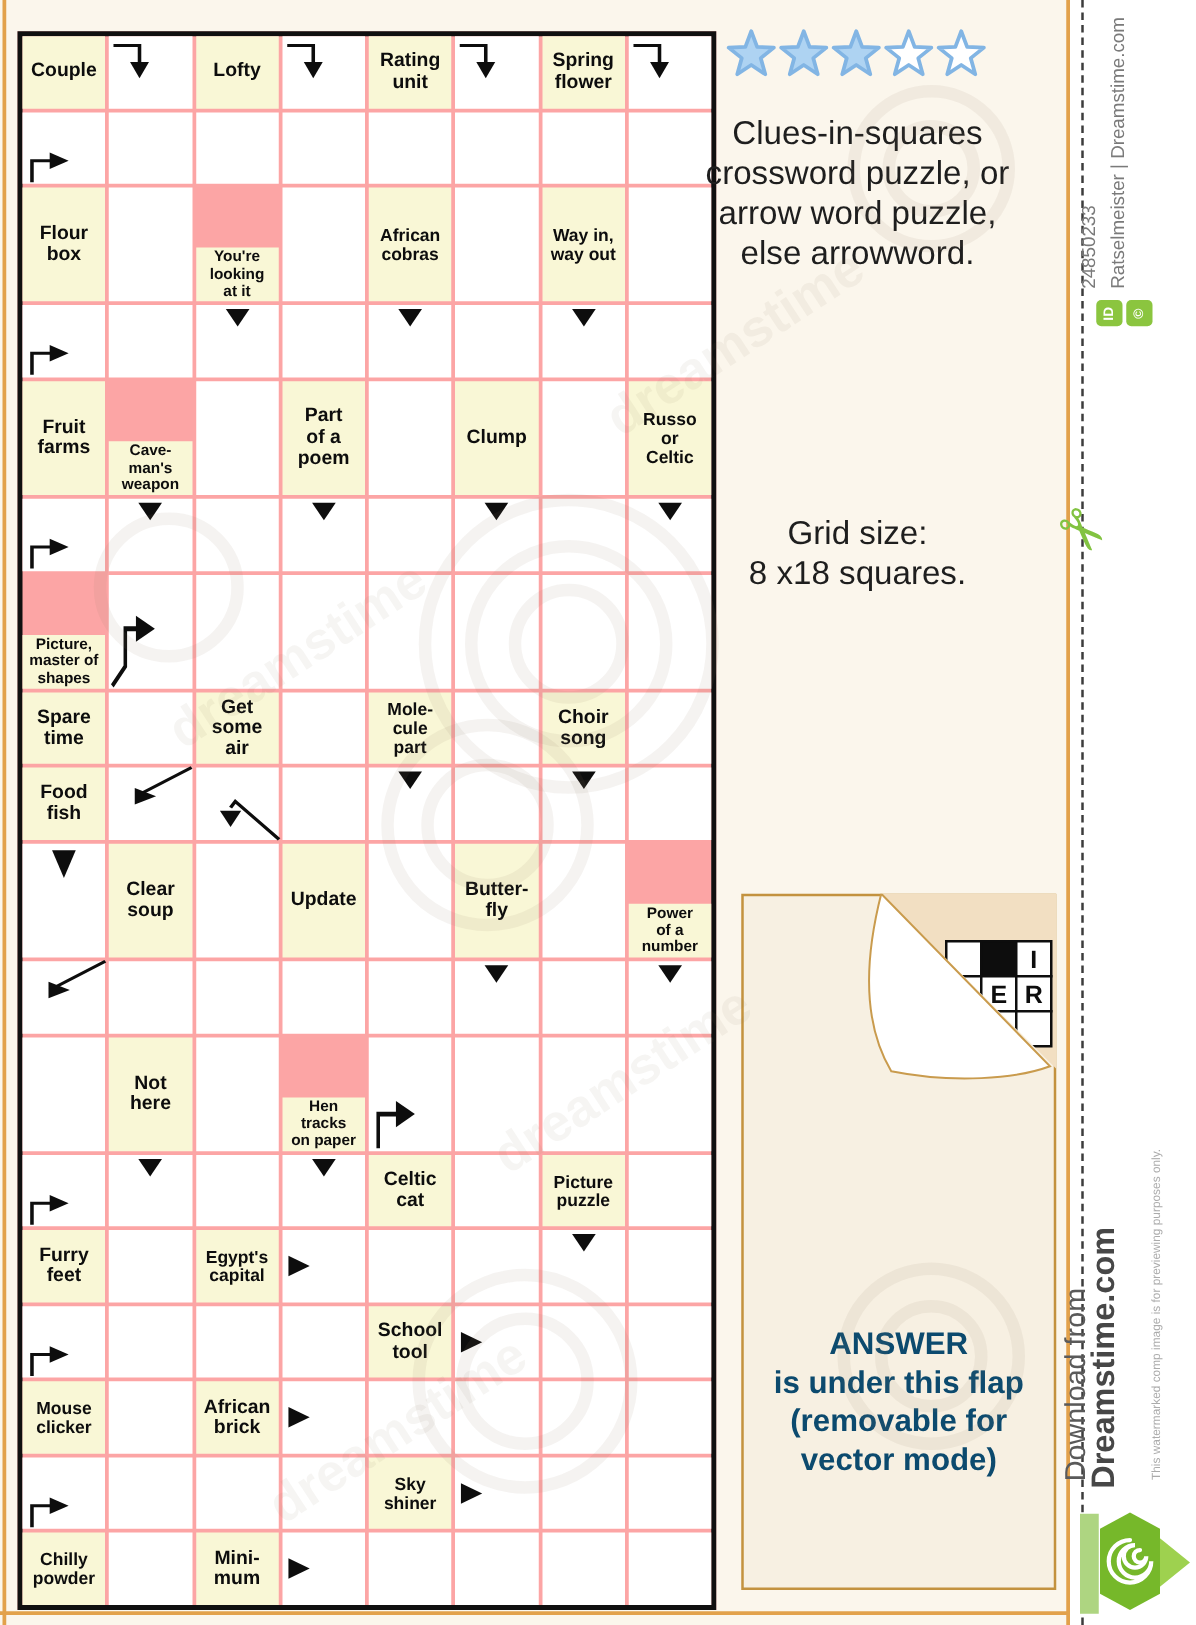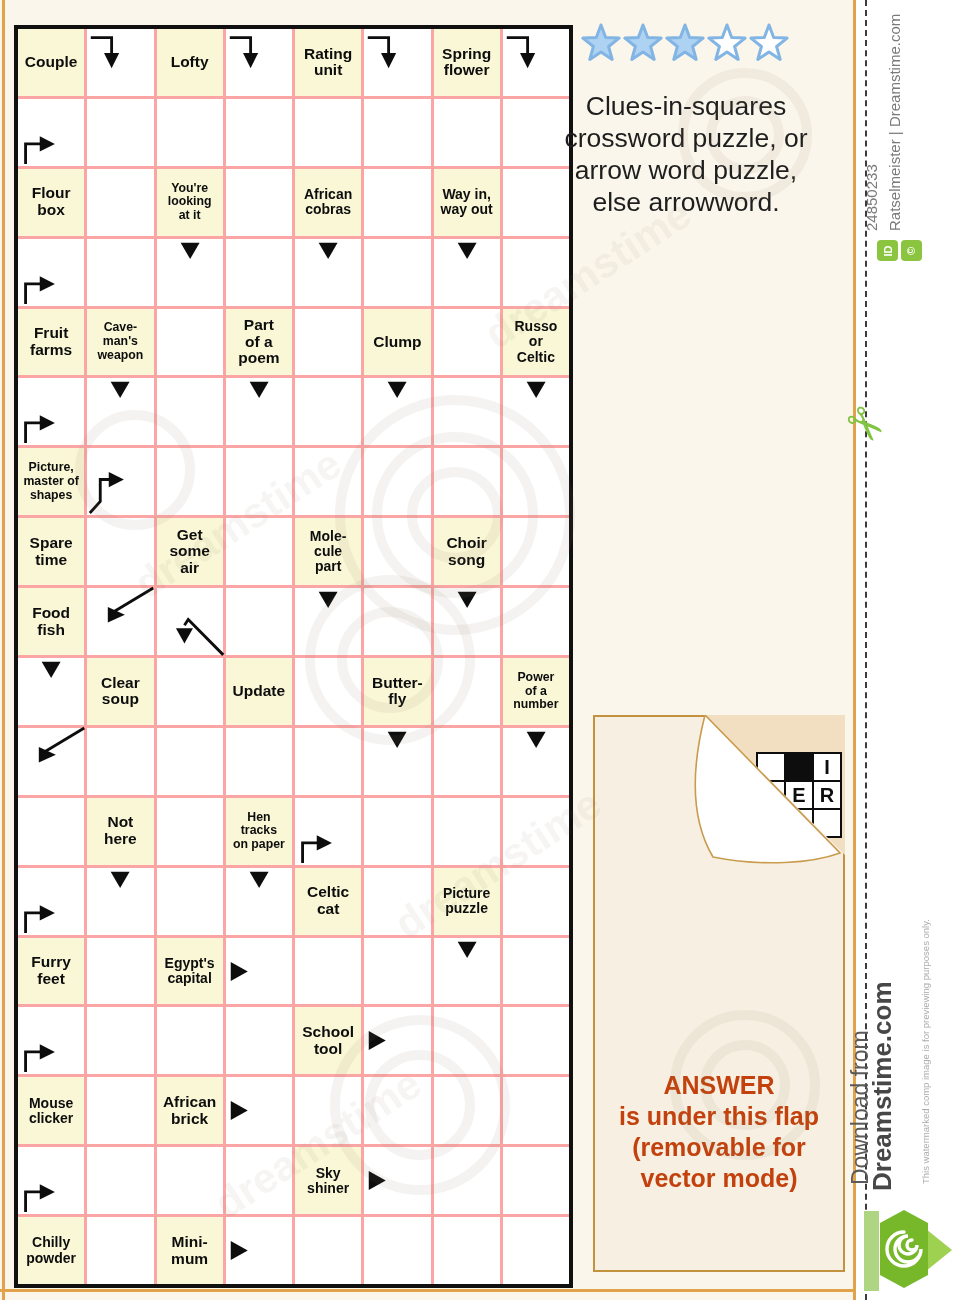--- a/index.html
+++ b/index.html
@@ -15,36 +15,36 @@
 
   
   #grid{position:absolute;left:14px;top:25px;width:559px;height:1263px;
     box-sizing:border-box;border:4px solid #101010;background:#fca5a5;
     display:grid;grid-template-columns:repeat(8,1fr);grid-template-rows:repeat(18,1fr);gap:3px;}
   .cell{background:#ffffff;position:relative;display:flex;align-items:center;justify-content:center;
     text-align:center;font-weight:bold;color:#0d0d0d;line-height:1.08;white-space:pre-line;
     font-size:15.5px;padding:1px;overflow:visible;}
   .cell.clue{background:#f9f7d6;}
   .cell.sz-m{font-size:14px;}
-  .cell.sz-s{font-size:12.3px;line-height:1.12;}
+  .cell.sz-s{font-size:12.3px;line-height:1.12;margin-top:48px;}
   .cell svg.arr{position:absolute;left:0;top:0;width:100%;height:100%;overflow:visible;}
 
   
   #panel{position:absolute;left:548px;top:0;width:276px;height:1100px;}
   #stars{position:absolute;left:33px;top:20px;width:212px;height:44px;display:flex;gap:2px;}
   .para{position:absolute;left:0;width:276px;text-align:center;color:#1e1e1e;
     font-size:26.5px;line-height:32px;white-space:pre-line;}
 
   
   #flap{position:absolute;left:593px;top:715px;width:252px;height:557px;}
   #flap-box{position:absolute;left:0;top:0;width:252px;height:557px;box-sizing:border-box;
     background:#f7f0e2;border:2px solid #c3923f;}
   #flap svg{position:absolute;left:0;top:0;}
-  #answer-text{position:absolute;left:0;top:355px;width:252px;text-align:center;
-    color:#c2410c;font-weight:bold;font-size:25px;line-height:31px;white-space:pre-line;}
+  #answer-text{position:absolute;left:0;top:345px;width:252px;text-align:center;
+    color:#0c4a6e;font-weight:bold;font-size:25px;line-height:31px;white-space:pre-line;}
 
   
   #margin-strip{position:absolute;left:856px;top:0;width:101px;height:1300px;background:#ffffff;}
   .cutline{position:absolute;left:865px;top:0;height:1300px;width:0;border-left:2px dashed #3c3c3c;}
   .vtext{position:absolute;white-space:nowrap;transform-origin:0 100%;transform:rotate(-90deg);}
   .badge{position:absolute;width:21px;height:21px;border-radius:4px;background:#8bc53f;
     display:flex;align-items:center;justify-content:center;}
   .badge span{display:block;transform:rotate(-90deg);color:#ffffff;font-weight:bold;font-size:11px;}
   #scissors{position:absolute;left:846px;top:402px;font-size:46px;color:#82c341;
     transform:rotate(45deg);line-height:1;}
@@ -350,20 +350,22 @@
             <polygon points="20,3 24.7,15.5 38.1,16.1 27.6,24.5 31.2,37.4 20,30 8.8,37.4 12.4,24.5 1.9,16.1 15.3,15.5" fill="#ffffff" stroke="#82b5e4" stroke-width="3" stroke-linejoin="round"></polygon>
           </svg>
           <svg width="40" height="44" viewBox="0 0 40 40">
             <polygon points="20,3 24.7,15.5 38.1,16.1 27.6,24.5 31.2,37.4 20,30 8.8,37.4 12.4,24.5 1.9,16.1 15.3,15.5" fill="#ffffff" stroke="#82b5e4" stroke-width="3" stroke-linejoin="round"></polygon>
           </svg>
         </div>
       <div class="para" style="top:90px">Clues-in-squares
 crossword puzzle, or
 arrow word puzzle,
 else arrowword.</div>
+      <div class="para" style="top:410px">Grid size:
+8 x18 squares.</div>
     </div>
 
     <div id="flap">
       <div id="flap-box"></div>
       <svg width="252" height="557" viewBox="0 0 252 557">
         <polygon points="112,0 252,0 252,140" fill="#f2dfc2"></polygon>
         <clipPath id="revealClip">
             <polygon points="112,0 252,0 252,140"></polygon>
           </clipPath>
         <g id="flap-minigrid" clip-path="url(#revealClip)">

